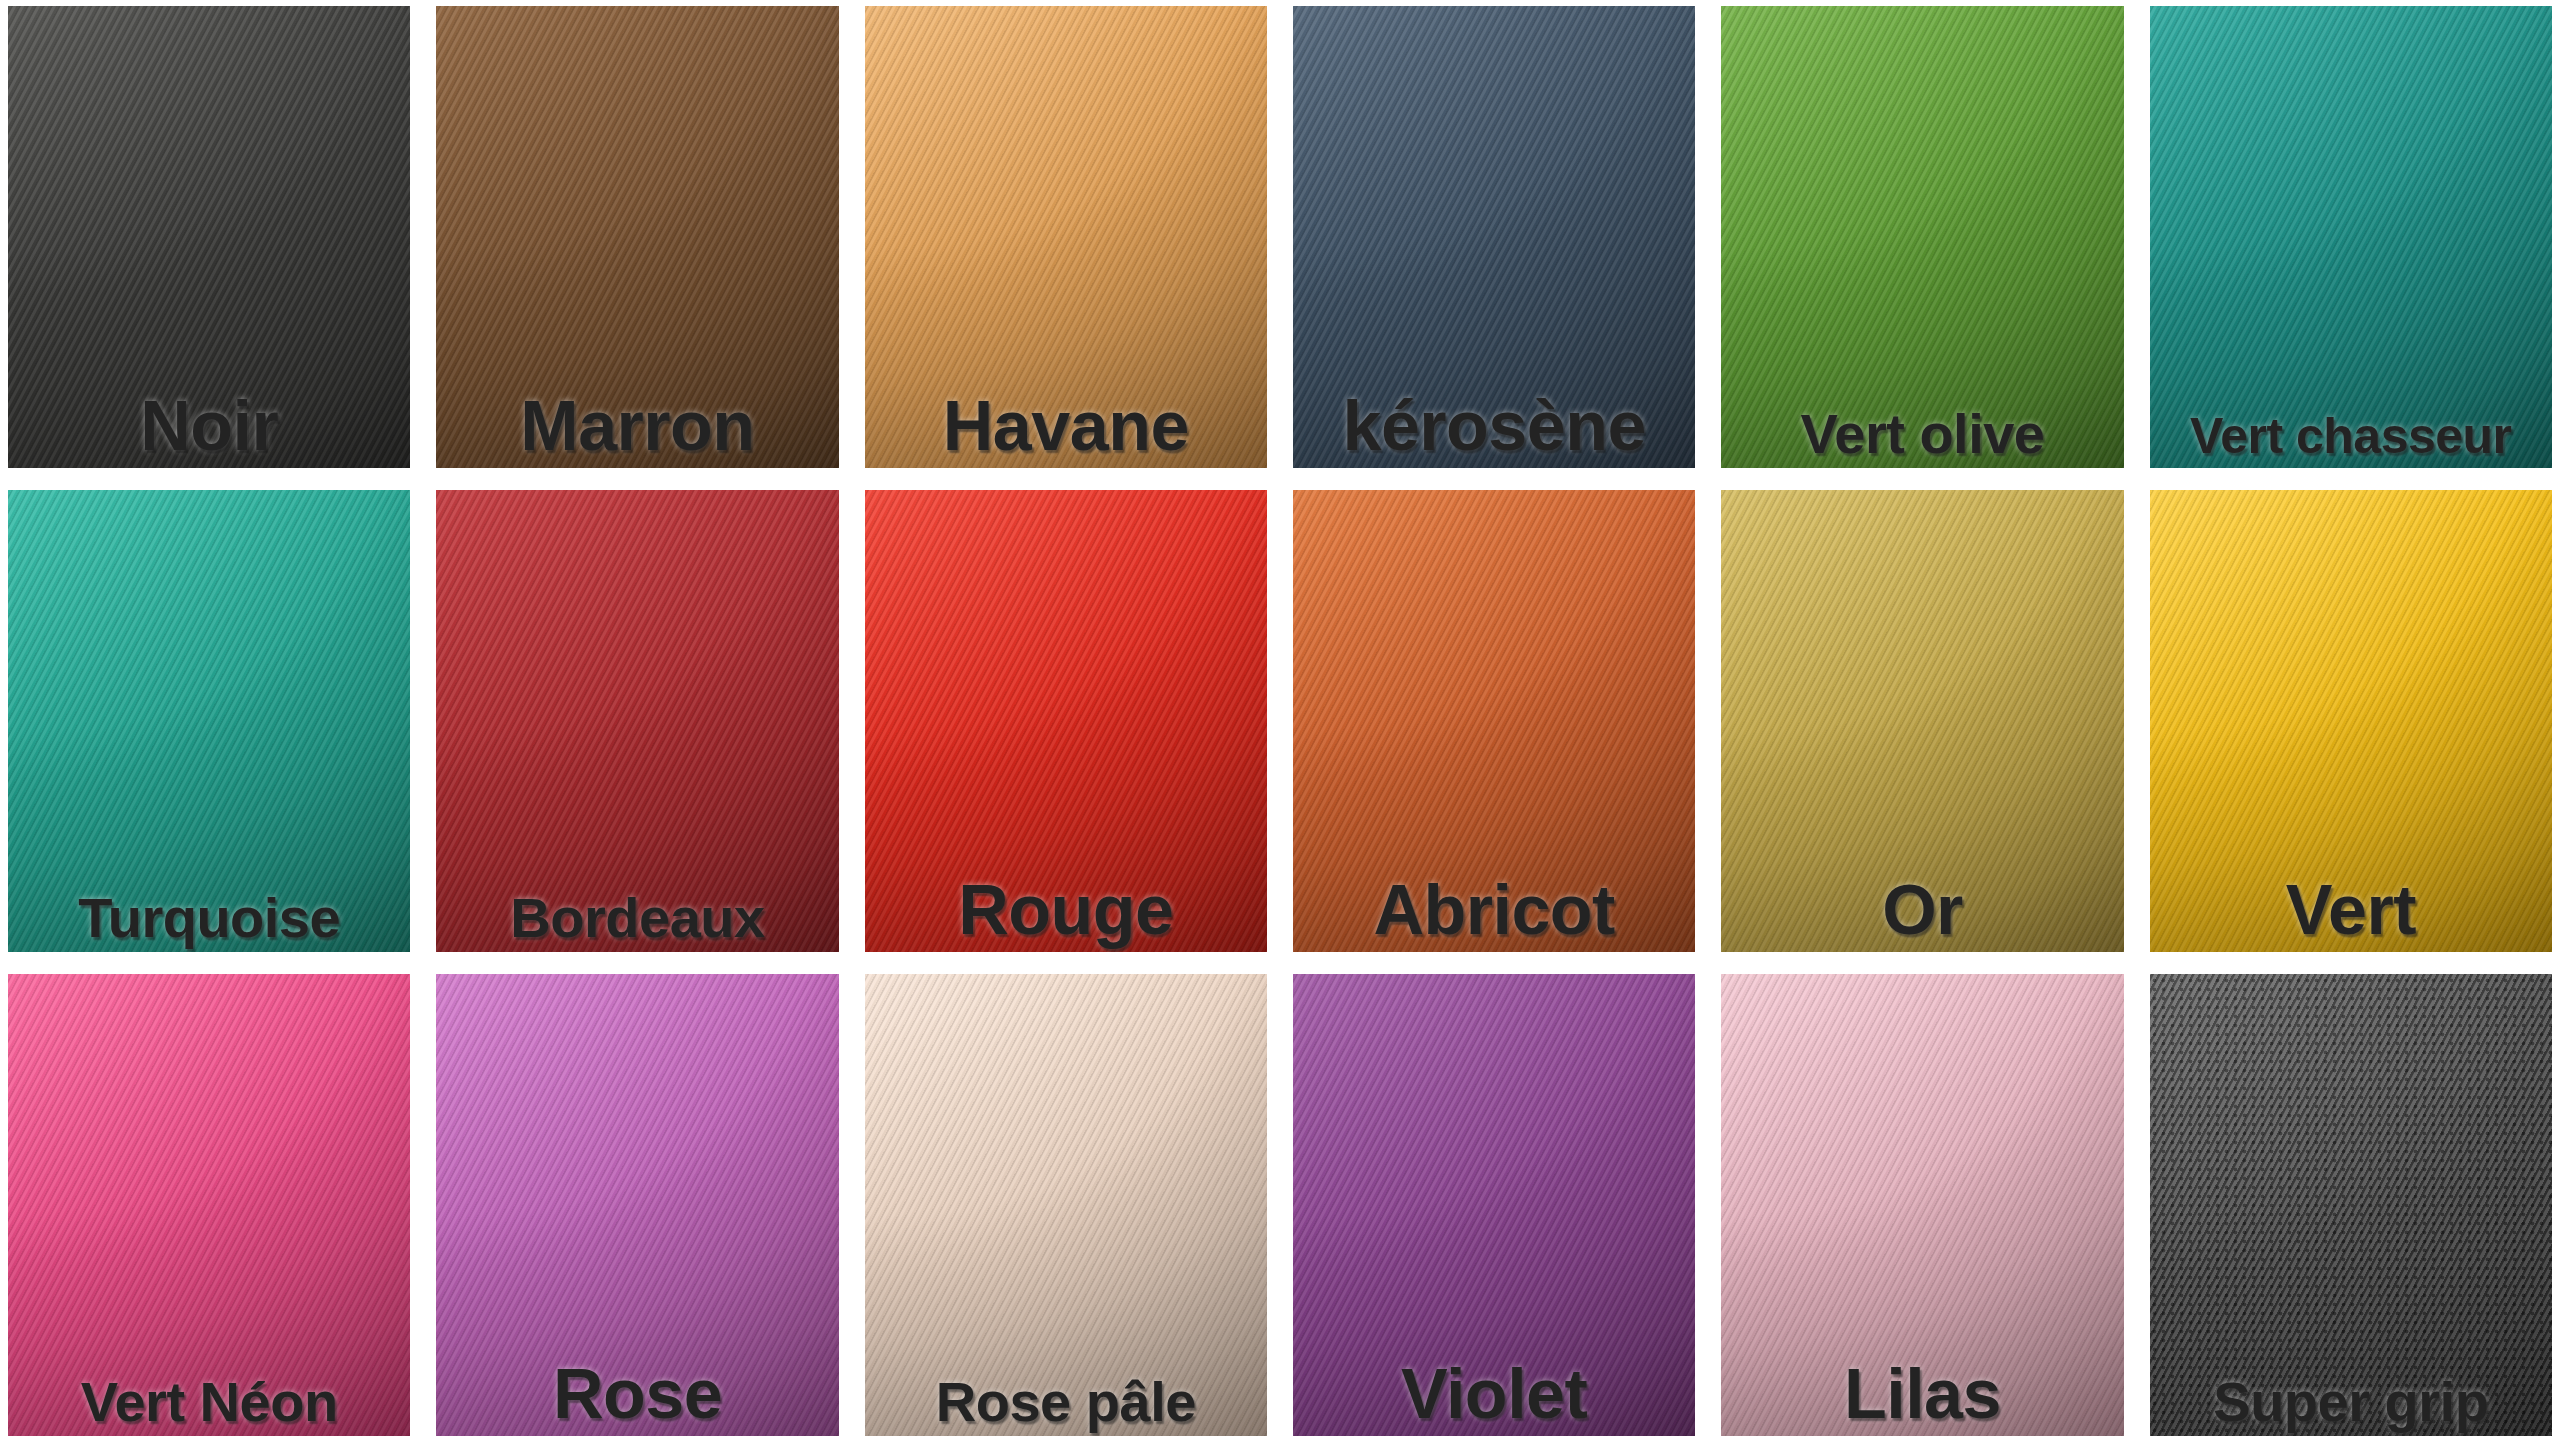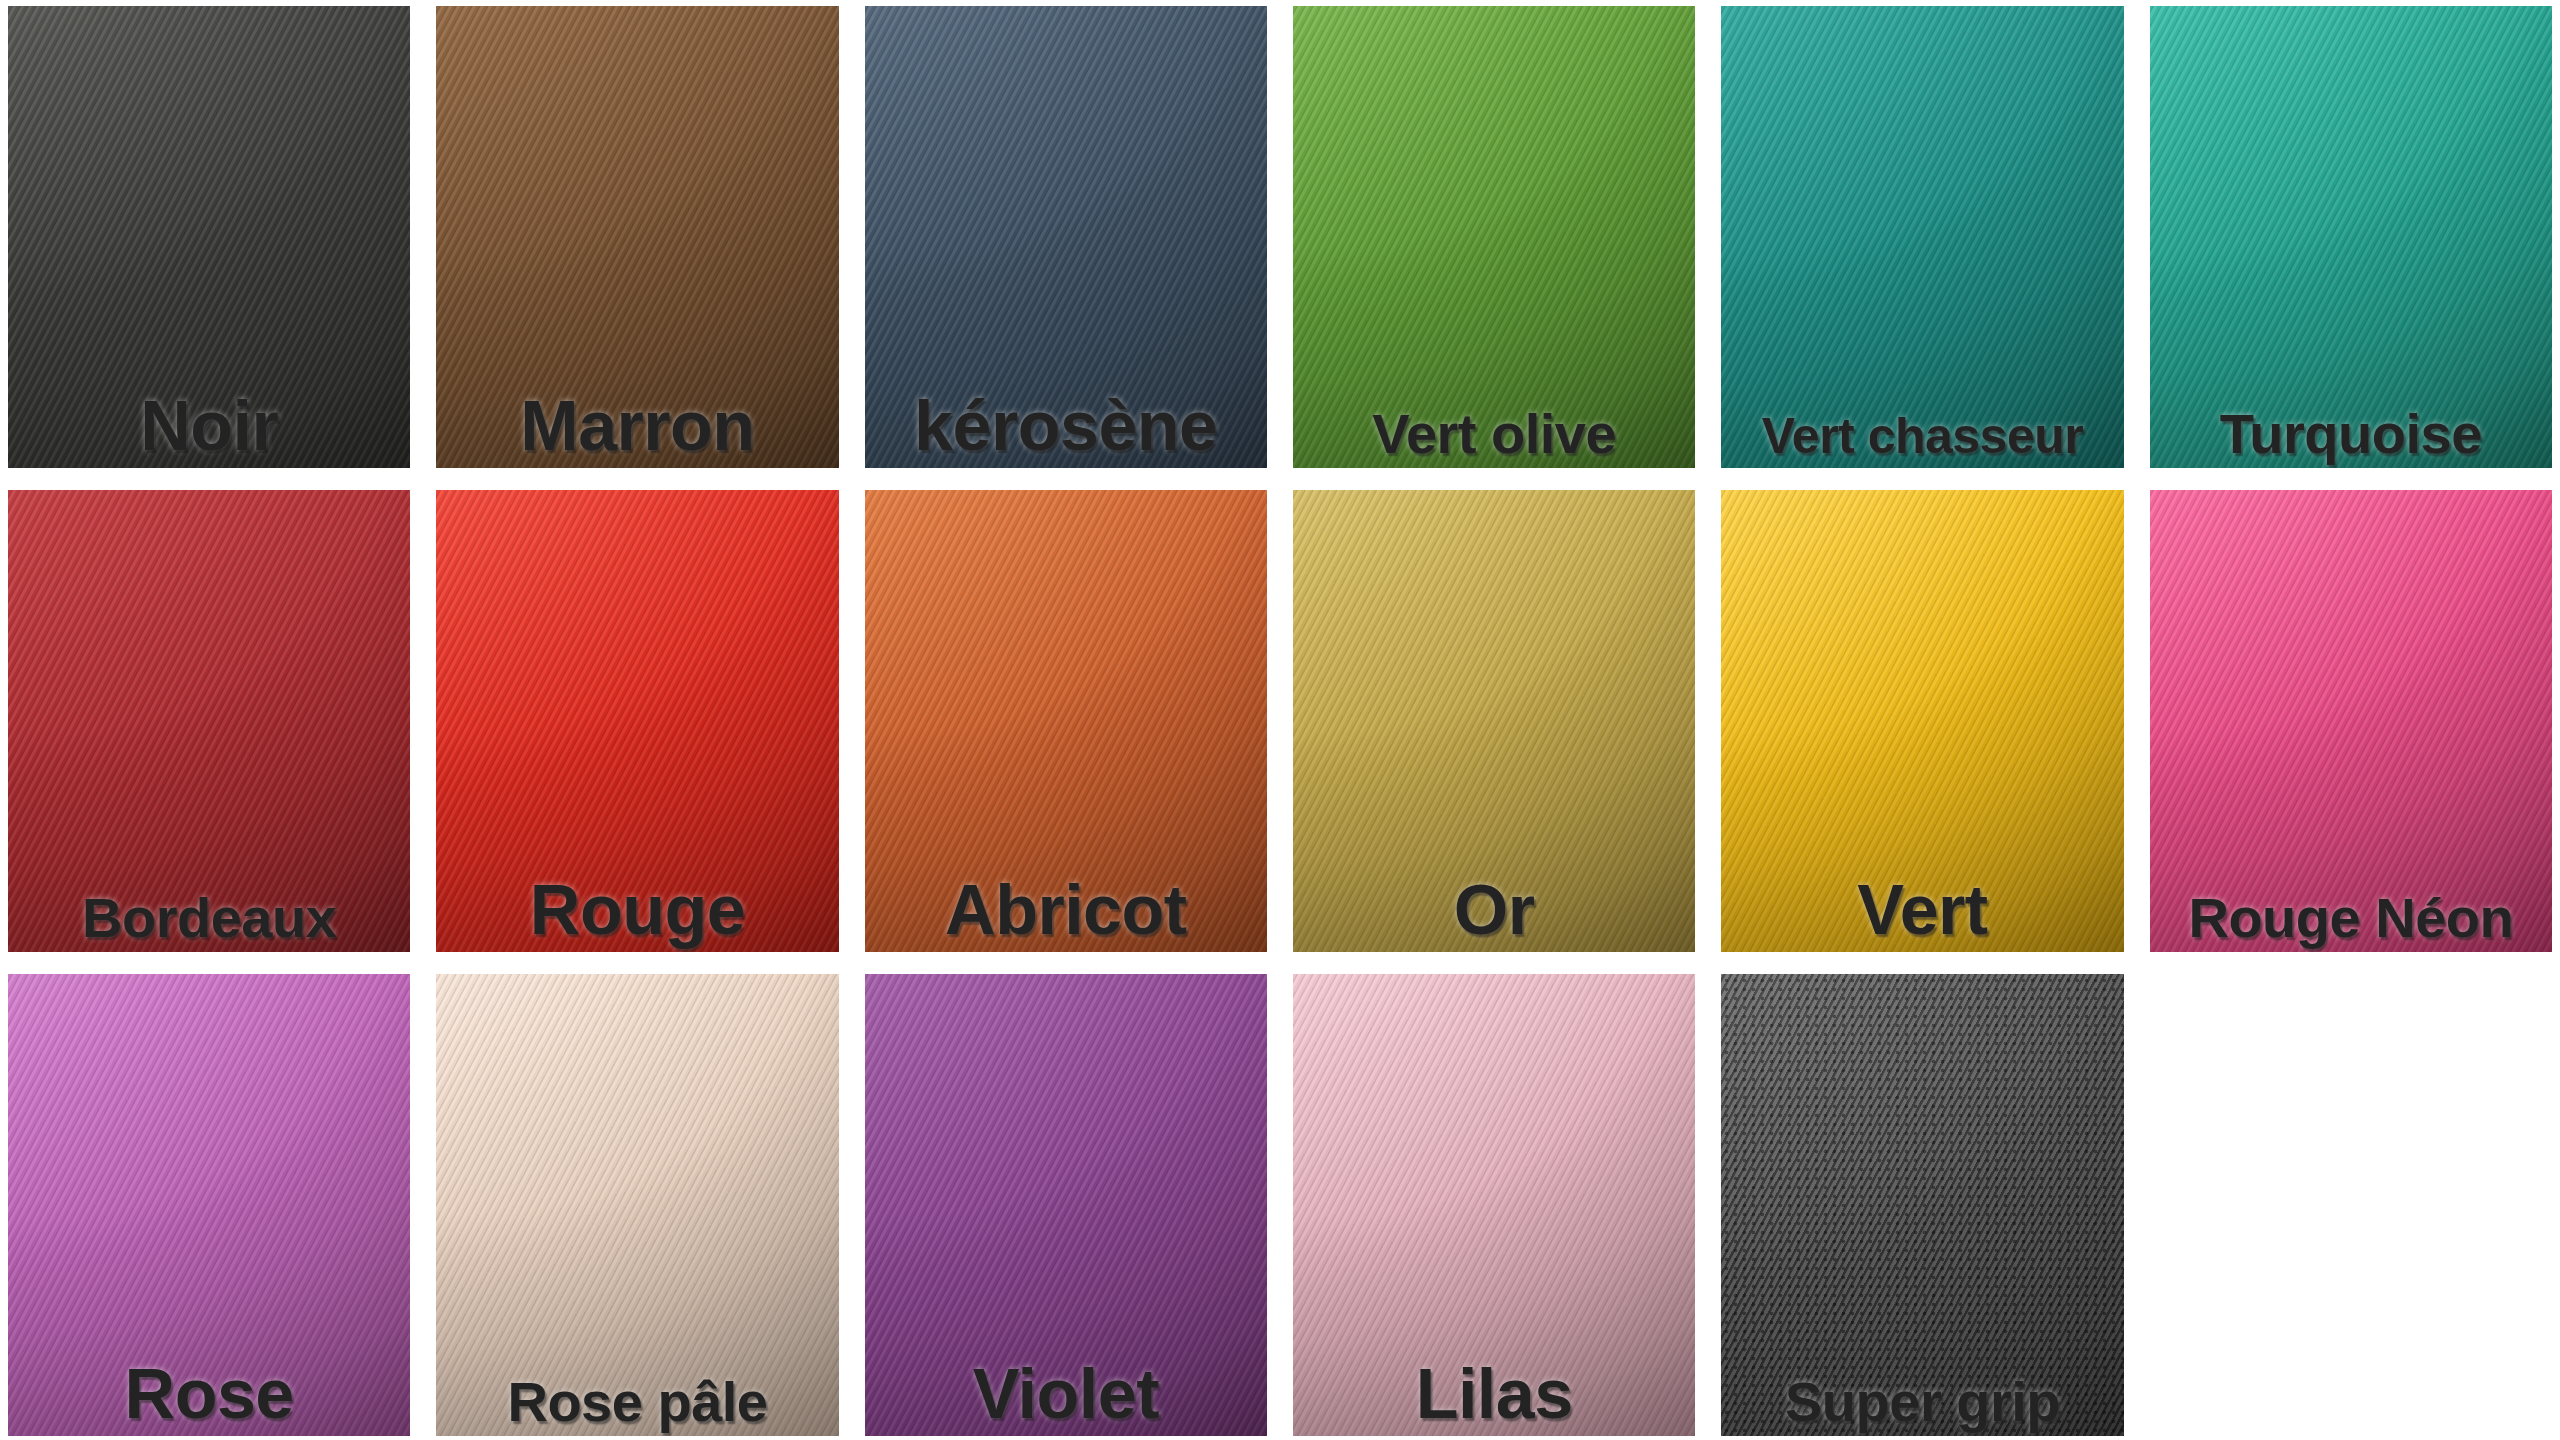--- a/index.html
+++ b/index.html
@@ -138,20 +138,29 @@
       <div class="coil">
         <div class="coil-fill" style="background: radial-gradient(120% 110% at 30% 18%, rgb(150, 104, 63) 0%, rgb(122, 82, 48) 46%, rgb(122, 82, 48) 66%, rgb(76, 50, 25) 100%);"></div>
         <div class="coil-rib"></div>
         <div class="coil-face"></div>
         <div class="coil-shade"></div>
       </div>
       <div class="swatch-label sz-lg" style="color: rgb(35, 35, 35);">Marron</div>
     </div>
     <div class="swatch-cell">
       <div class="coil">
+        <div class="coil-fill" style="background: radial-gradient(120% 110% at 30% 18%, rgb(244, 189, 124) 0%, rgb(232, 163, 85) 46%, rgb(232, 163, 85) 66%, rgb(192, 124, 51) 100%);"></div>
+        <div class="coil-rib"></div>
+        <div class="coil-face"></div>
+        <div class="coil-shade"></div>
+      </div>
+      <div class="swatch-label sz-lg" style="color: rgb(35, 35, 35);">Havane</div>
+    </div>
+    <div class="swatch-cell">
+      <div class="coil">
         <div class="coil-fill" style="background: radial-gradient(120% 110% at 30% 18%, rgb(85, 105, 126) 0%, rgb(60, 80, 100) 46%, rgb(60, 80, 100) 66%, rgb(38, 50, 63) 100%);"></div>
         <div class="coil-rib"></div>
         <div class="coil-face"></div>
         <div class="coil-shade"></div>
       </div>
       <div class="swatch-label sz-lg" style="color: rgb(35, 35, 35);">kérosène</div>
     </div>
     <div class="swatch-cell">
       <div class="coil">
         <div class="coil-fill" style="background: radial-gradient(120% 110% at 30% 18%, rgb(123, 185, 76) 0%, rgb(95, 160, 51) 46%, rgb(95, 160, 51) 66%, rgb(62, 108, 31) 100%);"></div>
@@ -224,21 +233,21 @@
       </div>
       <div class="swatch-label sz-lg" style="color: rgb(35, 35, 35);">Vert</div>
     </div>
     <div class="swatch-cell">
       <div class="coil">
         <div class="coil-fill" style="background: radial-gradient(120% 110% at 30% 18%, rgb(255, 111, 164) 0%, rgb(242, 74, 136) 46%, rgb(242, 74, 136) 66%, rgb(189, 37, 96) 100%);"></div>
         <div class="coil-rib"></div>
         <div class="coil-face"></div>
         <div class="coil-shade"></div>
       </div>
-      <div class="swatch-label sz-md" style="color: rgb(35, 35, 35);">Rouge Néon</div>
+      <div class="swatch-label sz-md" style="color: rgb(35, 35, 35);">Vert Néon</div>
     </div>
     <div class="swatch-cell">
       <div class="coil">
         <div class="coil-fill" style="background: radial-gradient(120% 110% at 30% 18%, rgb(217, 131, 210) 0%, rgb(196, 100, 189) 46%, rgb(196, 100, 189) 66%, rgb(147, 64, 140) 100%);"></div>
         <div class="coil-rib"></div>
         <div class="coil-face"></div>
         <div class="coil-shade"></div>
       </div>
       <div class="swatch-label sz-lg" style="color: rgb(35, 35, 35);">Rose</div>
     </div>

